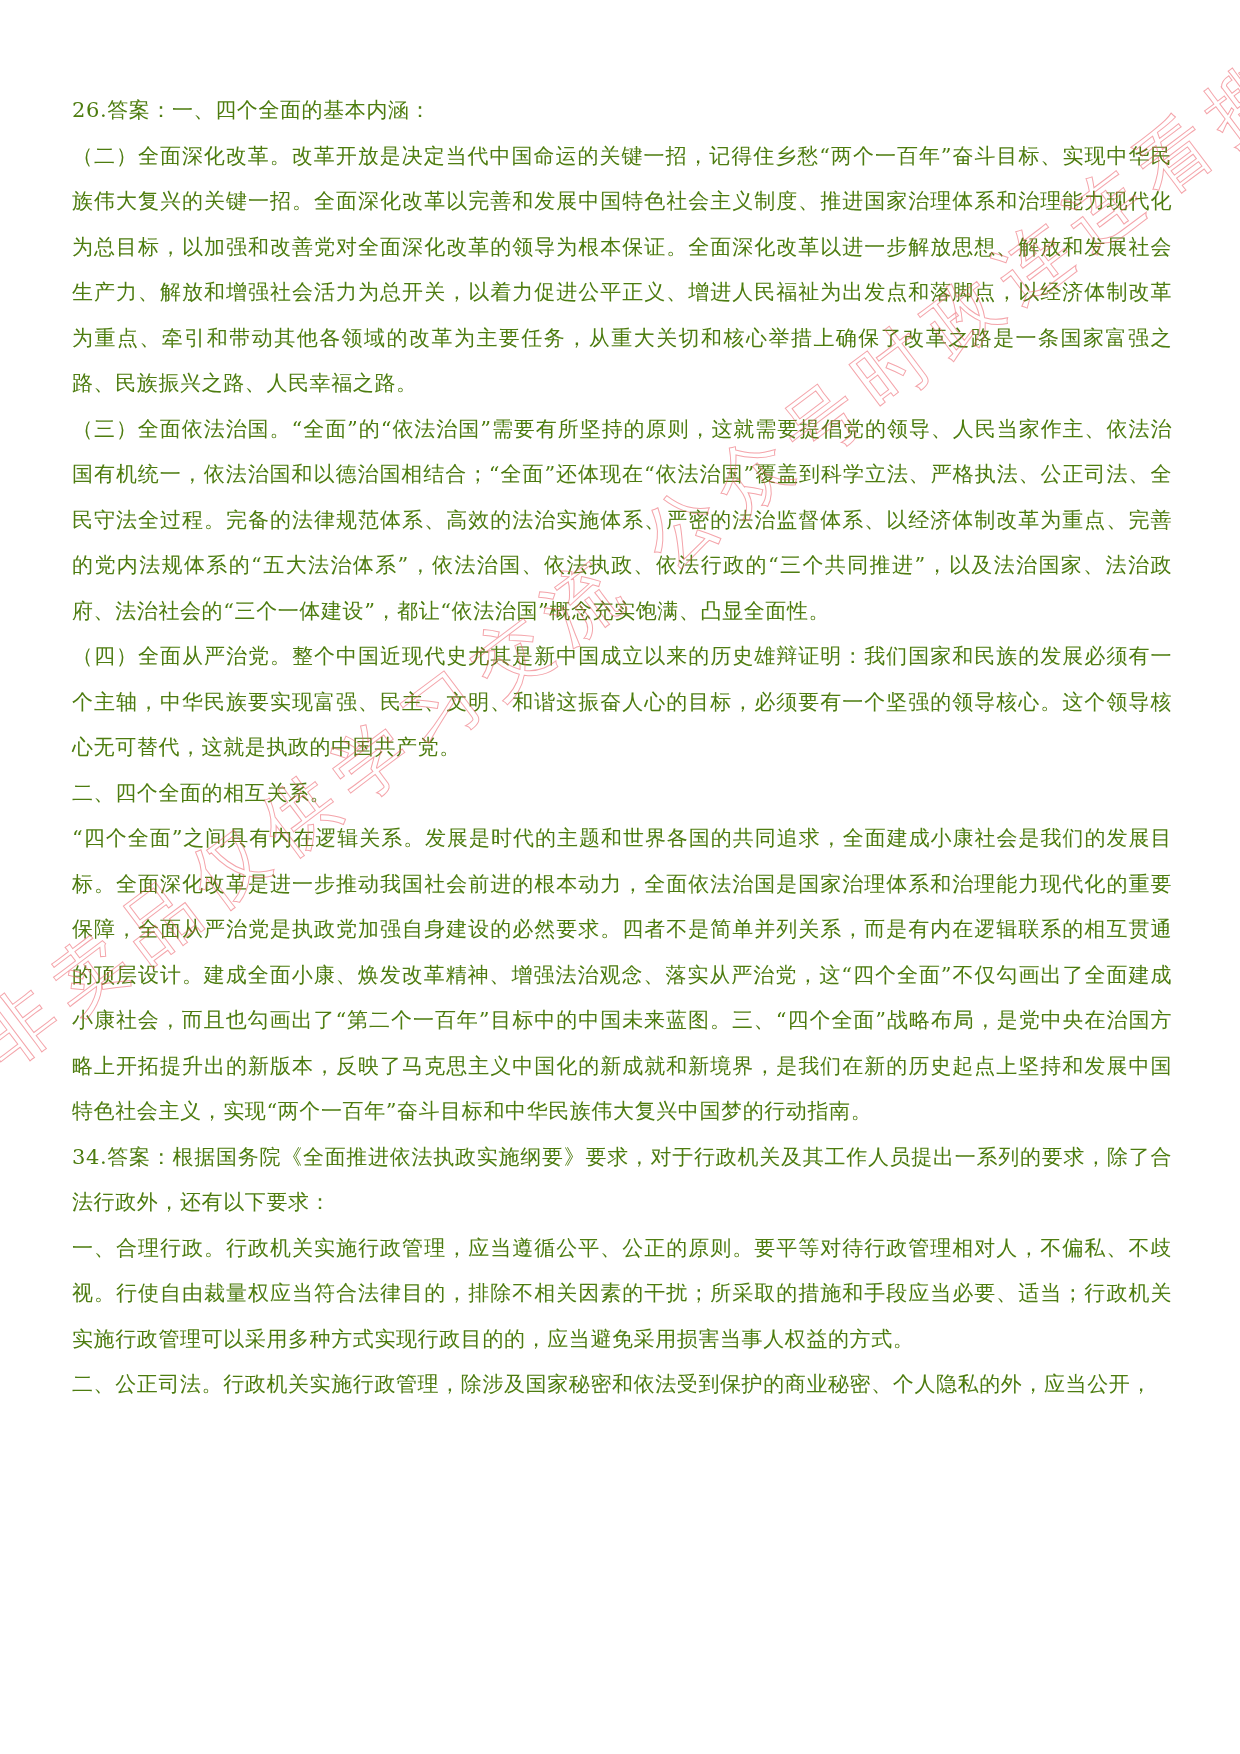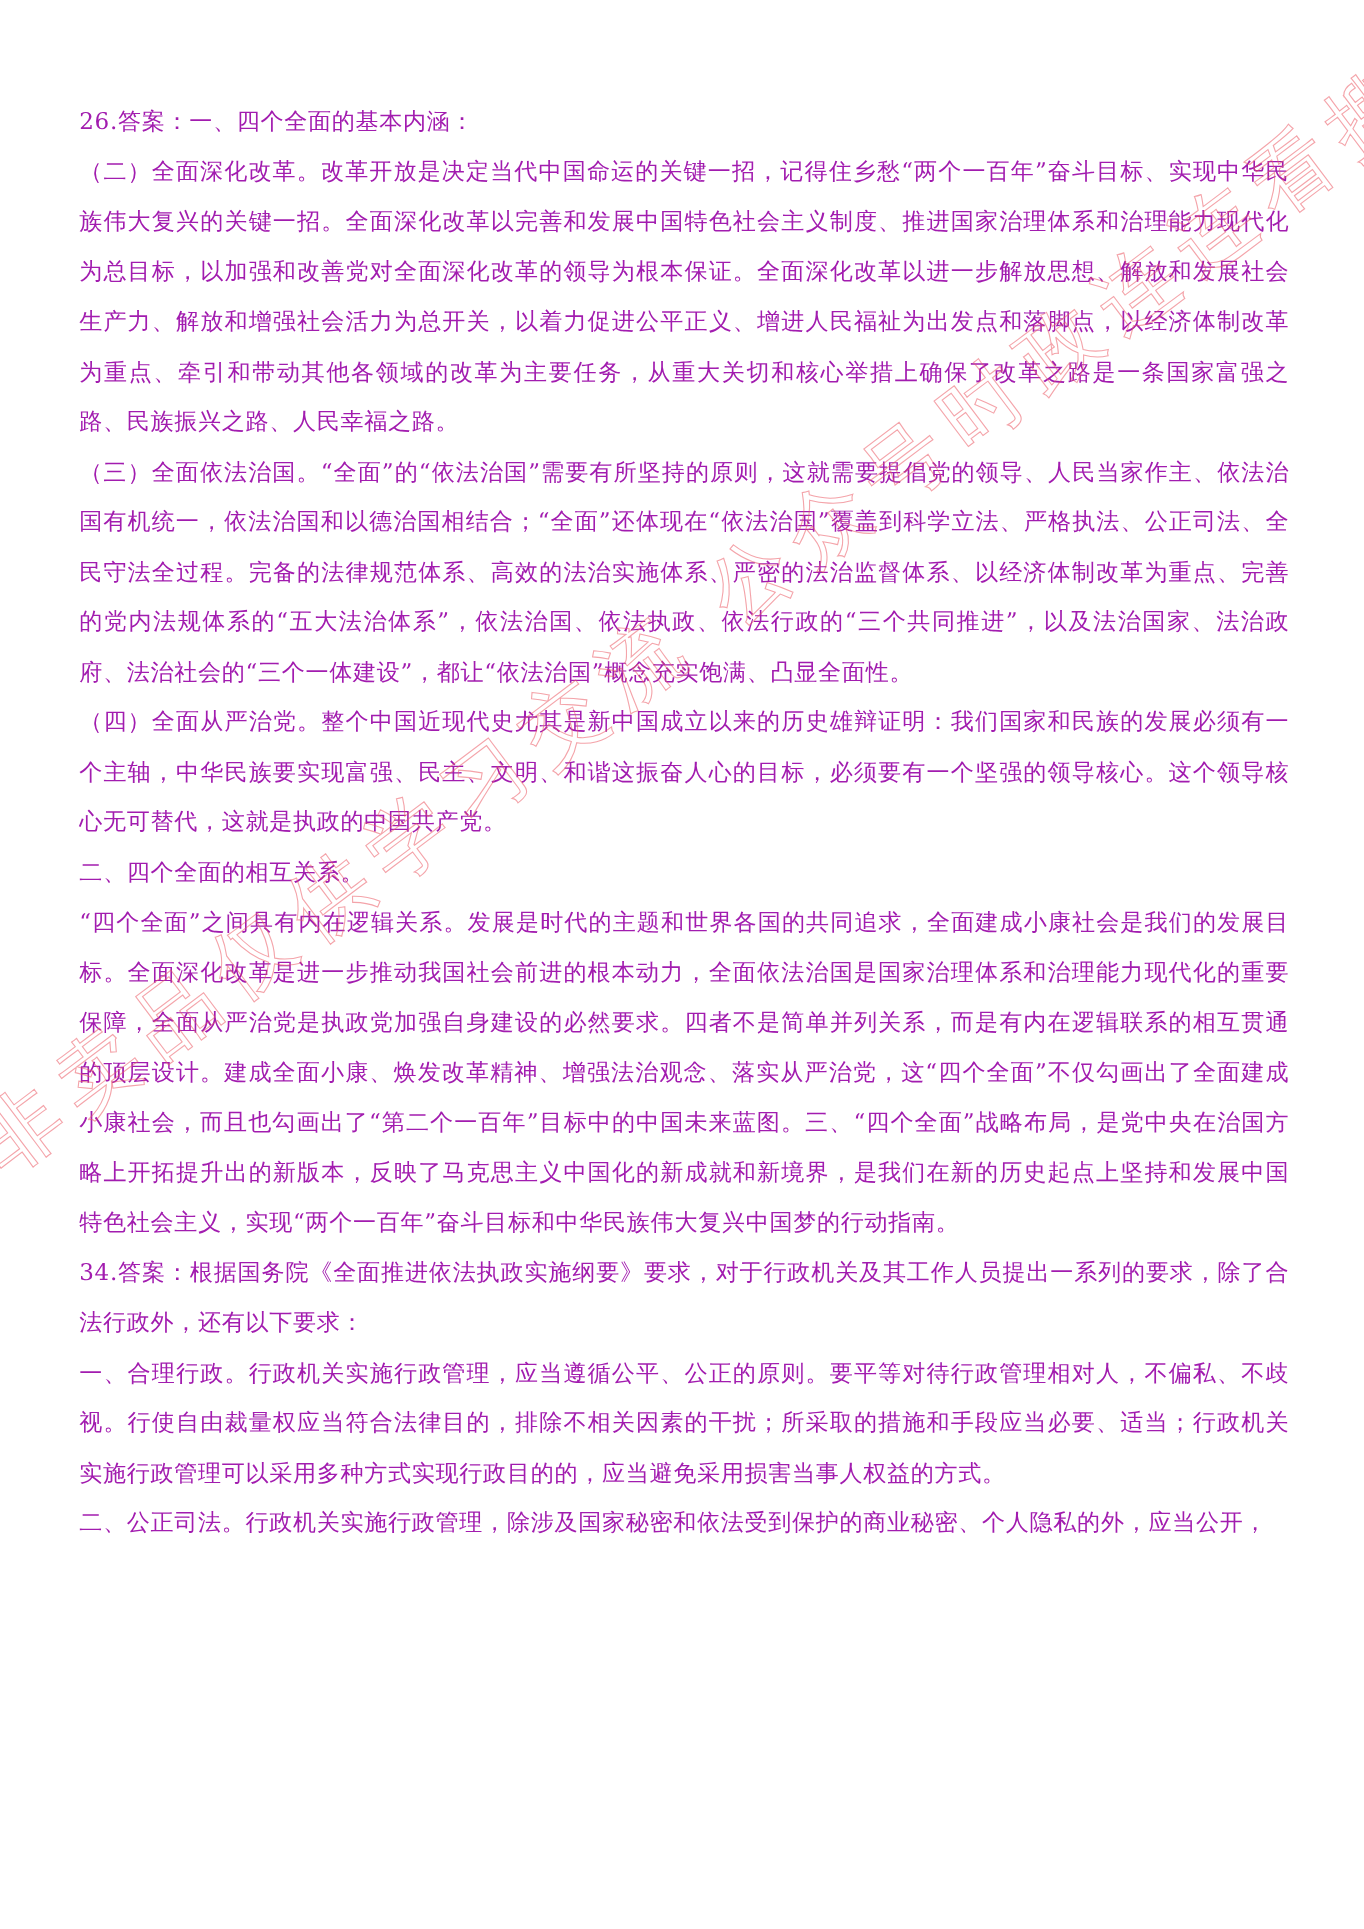--- a/index.html
+++ b/index.html
@@ -1,20 +1,20 @@
 <!DOCTYPE html>
 <html><head>
 <meta charset="utf-8">
 <style>
   html, body { margin: 0; padding: 0; background: #ffffff; }
   body { width: 1240px; height: 1754px; position: relative; overflow: hidden; }
   .page {
     position: absolute; left: 72px; top: 88px; width: 1100px;
     font-family: "DejaVu Serif", "Liberation Serif", serif;
-    font-size: 21px; color: #a21caf; line-height: 45.5px;
+    font-size: 21px; color: #4d7c0f; line-height: 45.5px;
     letter-spacing: 0.6px;
   }
   .para { margin: 0; padding: 0; text-align: justify; text-justify: inter-character; }
   .watermark {
     position: absolute; left: -40px; top: 1010px;
     width: 1520px; transform-origin: 0 0;
     transform: rotate(-37deg);
     font-family: "DejaVu Sans", "Liberation Sans", sans-serif;
     font-size: 74px; color: rgba(235, 90, 100, 0.55);
     white-space: nowrap; letter-spacing: 14px;

